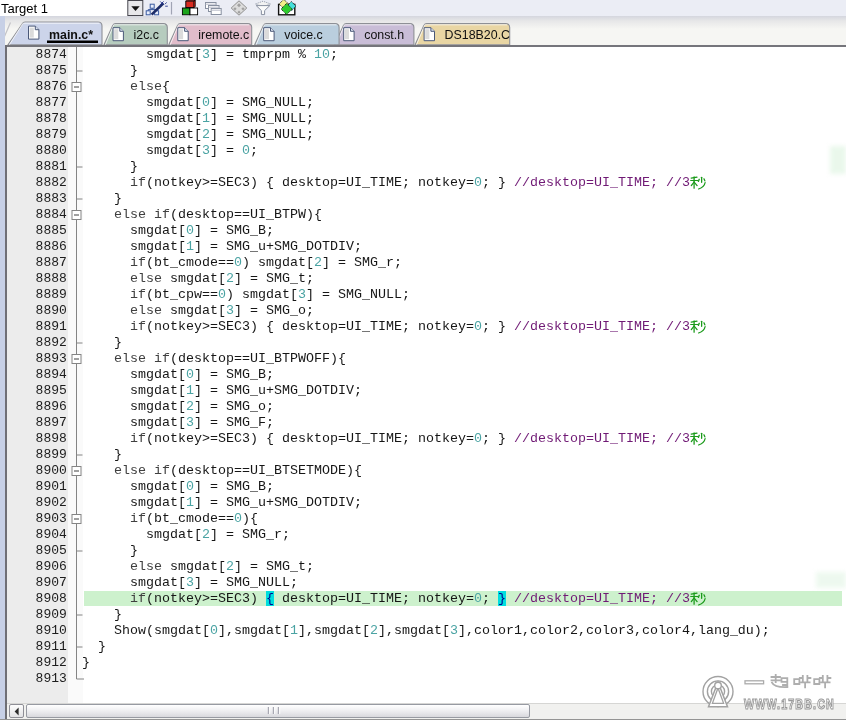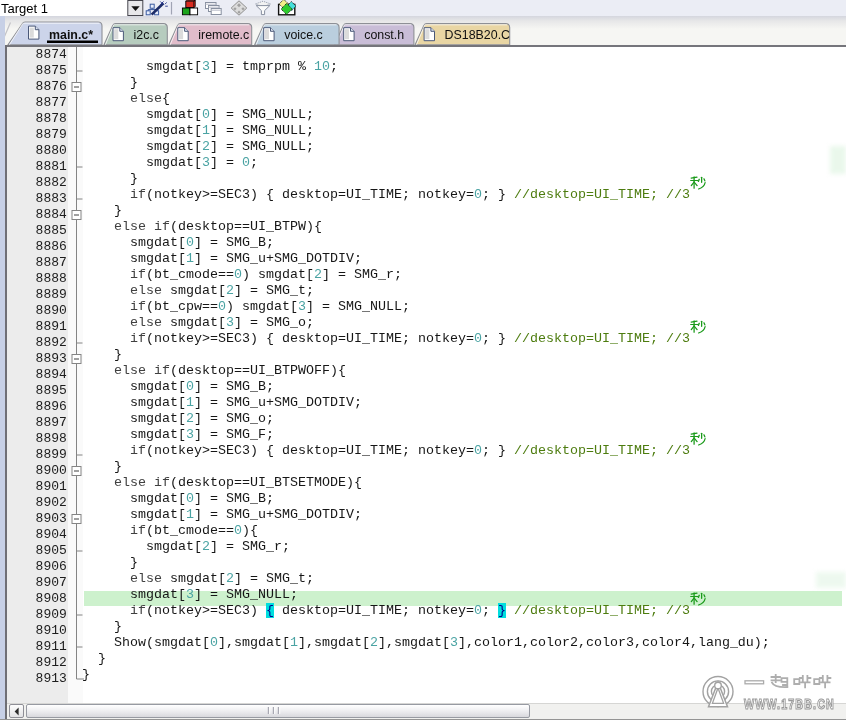--- a/index.html
+++ b/index.html
@@ -1,19 +1,19 @@
 <!DOCTYPE html>
 <html><head><meta charset="utf-8"><title>t</title><style>
 *{margin:0;padding:0;box-sizing:border-box}
 html,body{width:846px;height:726px;overflow:hidden;background:#ffffff;font-family:"Liberation Sans",sans-serif}
 .abs{position:absolute}
 pre{font-family:"Liberation Mono",monospace;font-size:13.33px;line-height:16px;white-space:pre;color:#161616}
 pre i{color:#404040;font-style:normal}
 pre em{color:#4aa3a3;font-style:normal}
-pre u{color:#4d7c0f;text-decoration:none}
+pre u{color:#701a75;text-decoration:none}
 pre s{background:#00dede;color:#00008c;text-decoration:none}
 </style></head><body>
 
 <div class="abs" style="left:0;top:0;width:846px;height:16px;background:#ebedf5"></div>
 
 <div class="abs" style="left:0;top:16px;width:846px;height:29px;background:linear-gradient(180deg,#d4d6de 0px,#e7e7e8 5px,#f6f6f3 13px)"></div>
 
 <div class="abs" style="left:0;top:0;width:128px;height:15.5px;background:#ffffff"></div>
 <div class="abs" style="left:1px;top:1px;font-size:13px;color:#000">Target 1</div>
 <svg class="abs" style="left:0;top:0" width="846" height="17">
@@ -140,21 +140,21 @@
 8905
 8906
 8907
 8908
 8909
 8910
 8911
 8912
 8913</pre>
 
-<pre class="abs" style="left:82px;top:59px">        smgdat[<em>3</em>] = tmprpm % <em>10</em>;
+<pre class="abs" style="left:82px;top:47px">        smgdat[<em>3</em>] = tmprpm % <em>10</em>;
       }
       <i>else</i>{
         smgdat[<em>0</em>] = SMG_NULL;
         smgdat[<em>1</em>] = SMG_NULL;
         smgdat[<em>2</em>] = SMG_NULL;
         smgdat[<em>3</em>] = <em>0</em>;
       }
       <i>if</i>(notkey&gt;=SEC3) { desktop=UI_TIME; notkey=<em>0</em>; } <u>//desktop=UI_TIME; //3</u>
     }
     <i>else</i> <i>if</i>(desktop==UI_BTPW){

